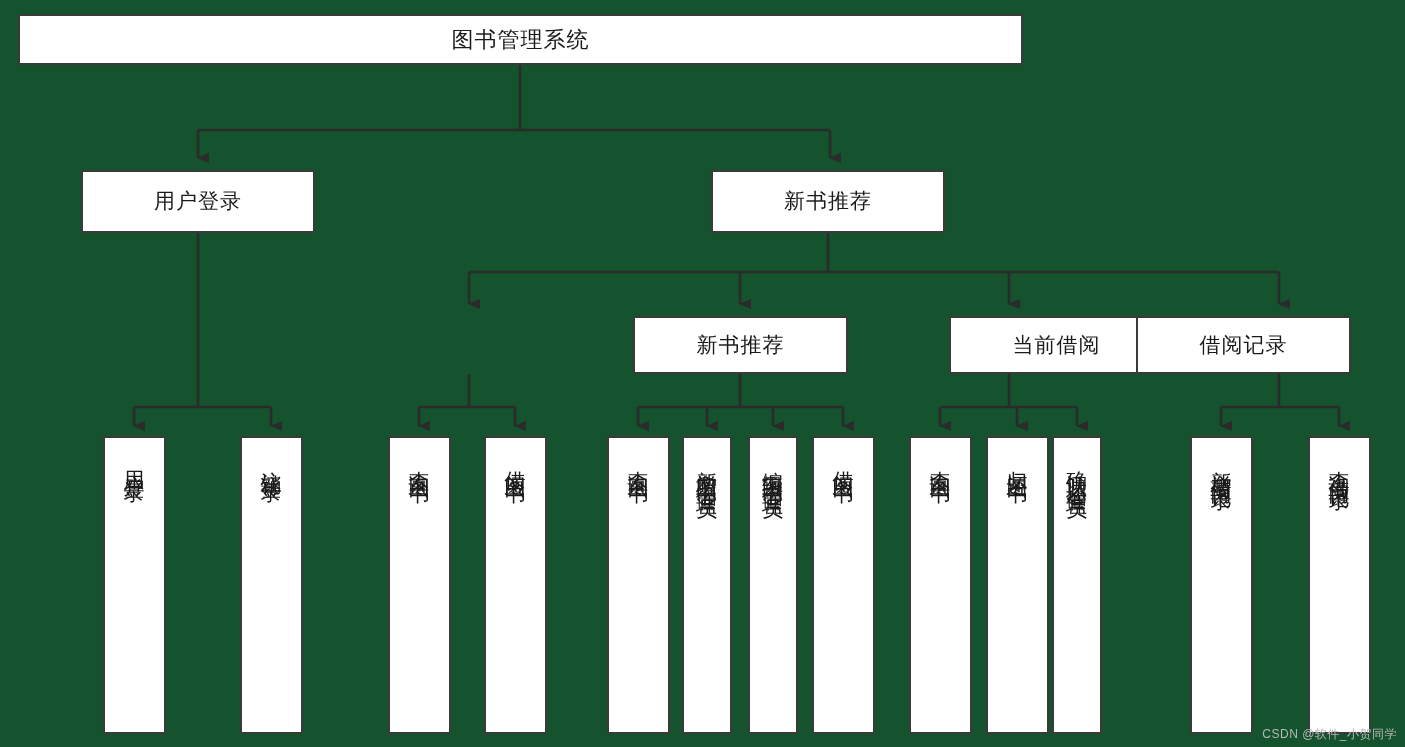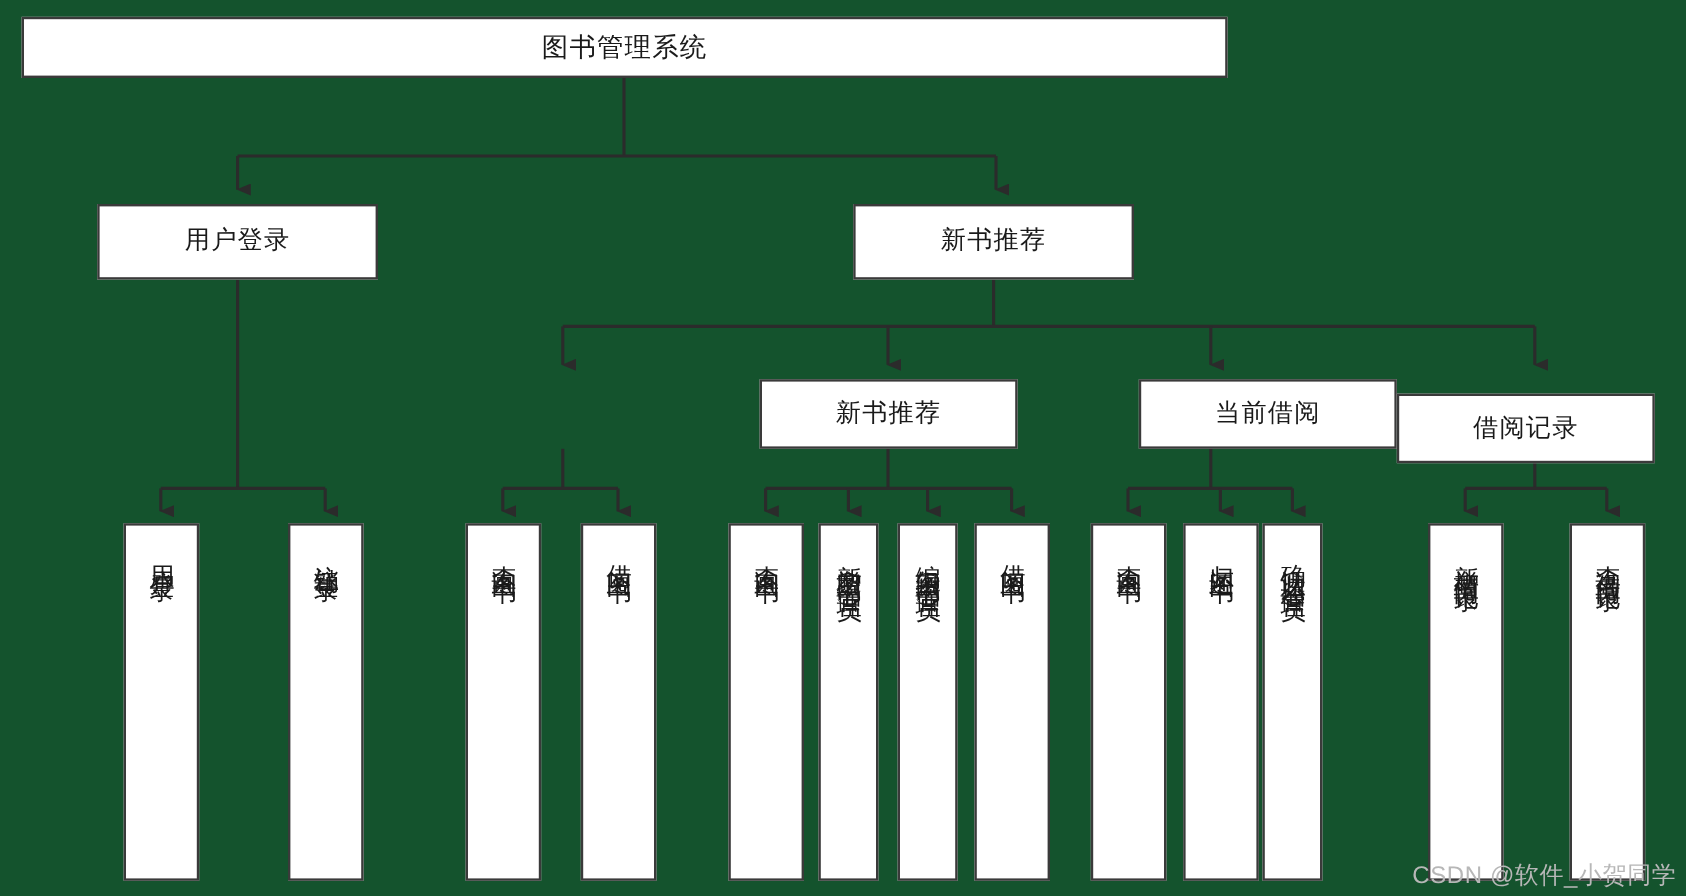--- a/index.html
+++ b/index.html
@@ -52,21 +52,21 @@
     font-size: 21px;
     letter-spacing: 4px;
     line-height: 1;
     white-space: nowrap;
     display: block;
   }
   .watermark {
     position: absolute;
     right: 8px;
     bottom: 4px;
-    font-size: 20px;
+    font-size: 12px;
     color: #b7b7b7;
     letter-spacing: 0.5px;
     white-space: nowrap;
   }
 </style>
 </head>
 <body>
 
 <div id="canvas">
 
@@ -130,21 +130,21 @@
   <div class="node" style="left:711px; top:170px; width:234px; height:63px;">
     <span class="label">新书推荐</span>
   </div>
 
   <div class="node" style="left:633px; top:316px; width:215px; height:58px;">
     <span class="label">新书推荐</span>
   </div>
   <div class="node" style="left:902px; top:316px; width:215px; height:58px;margin-left:47px;">
     <span class="label">当前借阅</span>
   </div>
-  <div class="node" style="left:1164px; top:316px; width:215px; height:58px;margin-top:12px;">
+  <div class="node" style="left:1136px; top:316px; width:215px; height:58px;">
     <span class="label">借阅记录</span>
   </div>
 
   <div class="node leaf" style="left:103px; top:436px; width:63px; height:298px;">
     <span class="label">用户登录</span>
   </div>
   <div class="node leaf" style="left:240px; top:436px; width:63px; height:298px;">
     <span class="label">注销登录</span>
   </div>
   <div class="node leaf" style="left:388px; top:436px; width:63px; height:298px;">

